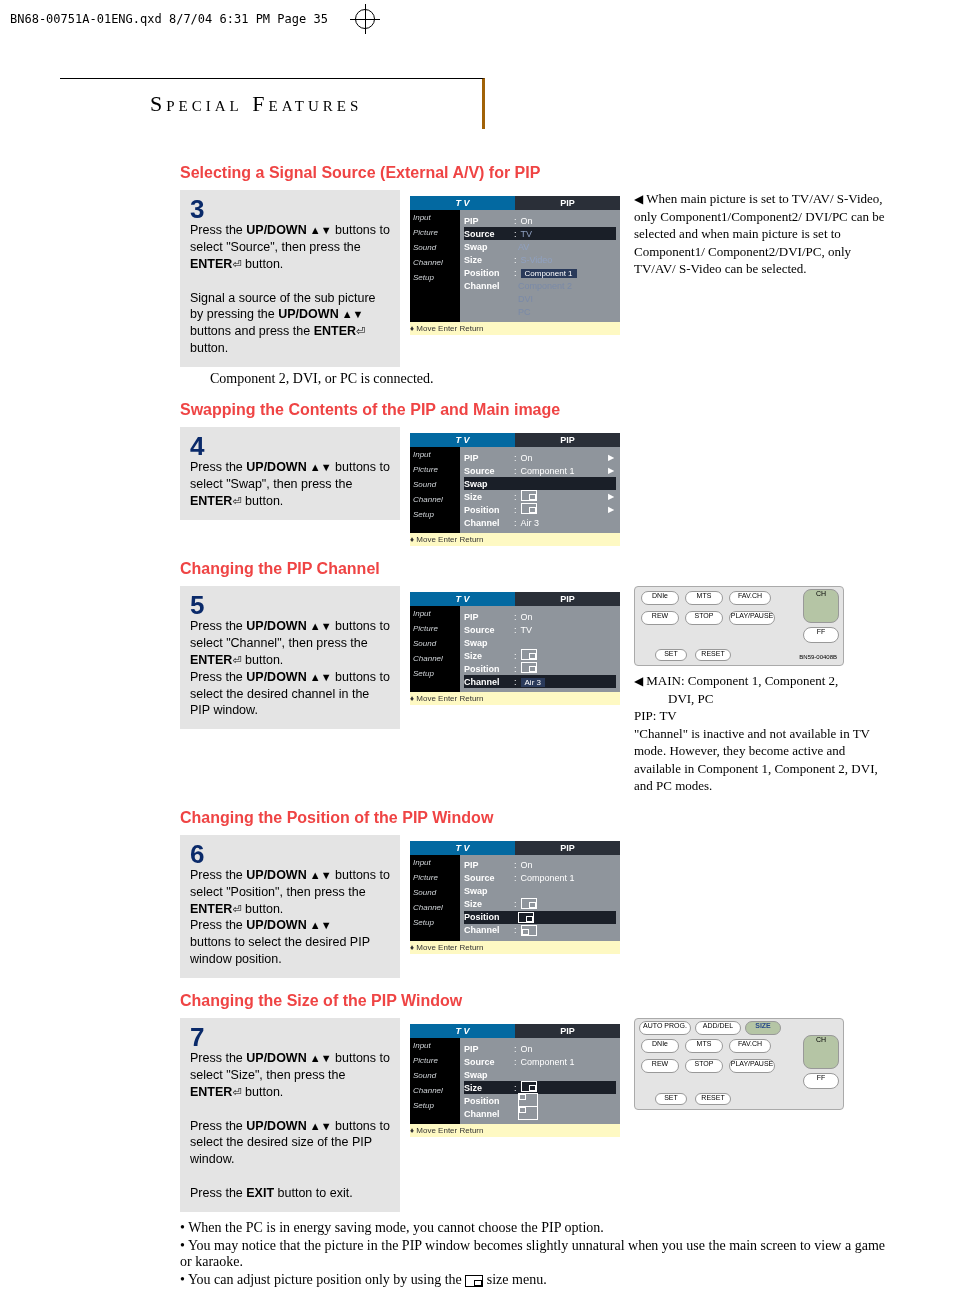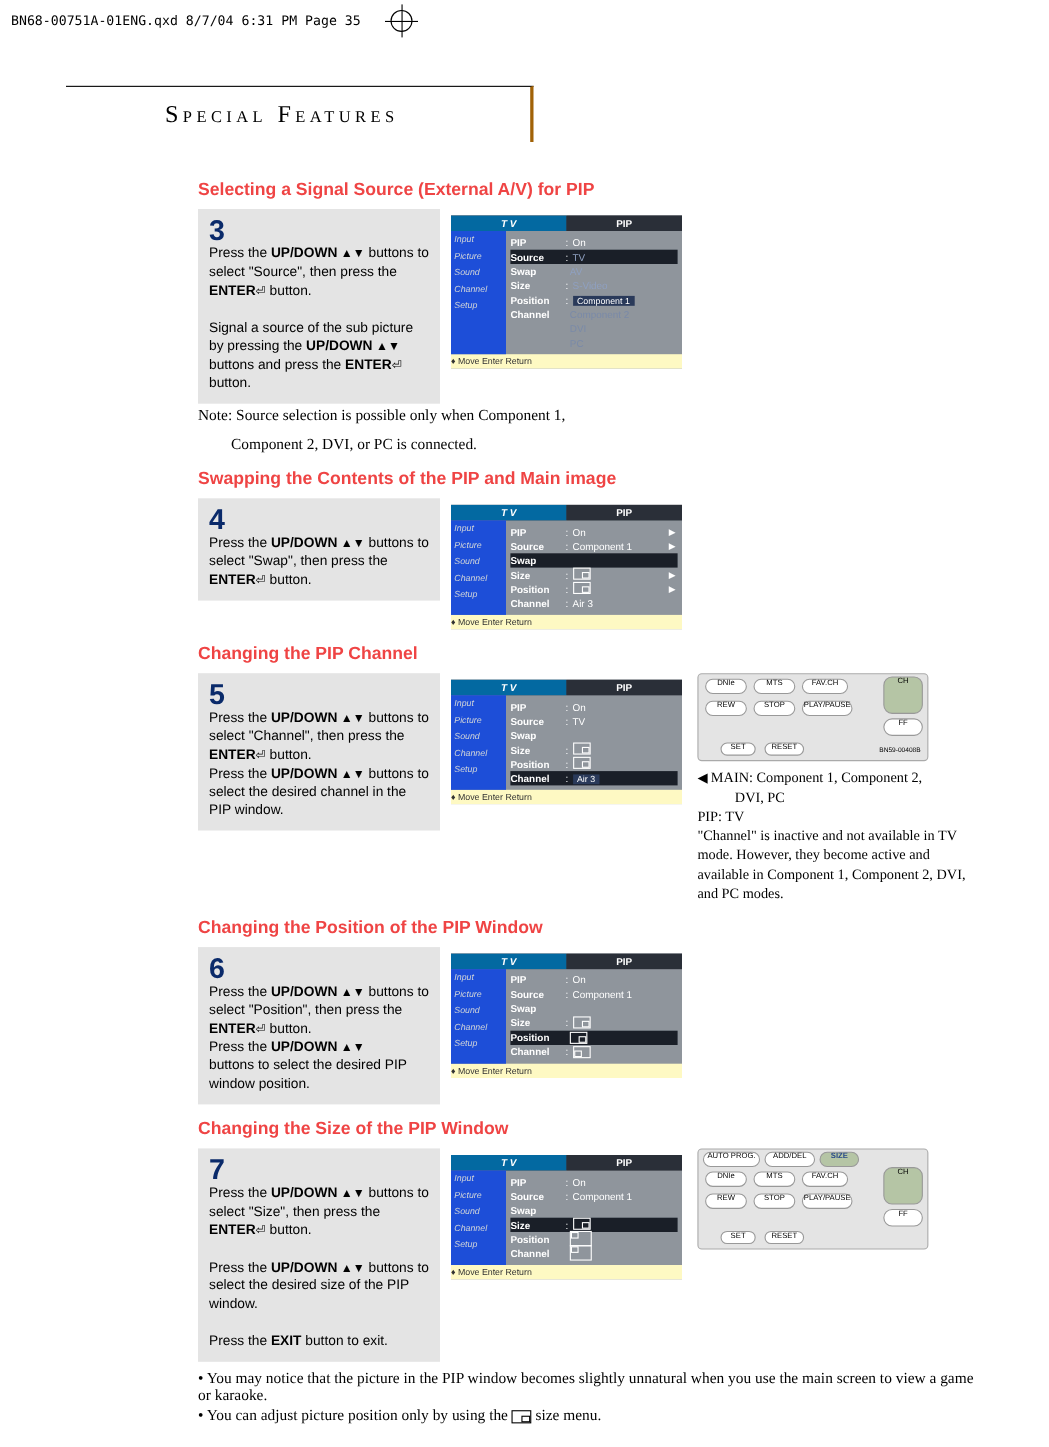--- a/index.html
+++ b/index.html
@@ -104,21 +104,21 @@
   .osd-title div {
     flex: 1;
     text-align: center;
     padding: 2px 0;
   }
   .osd-title .tv { background: #0369a1; font-style: italic; font-weight: bold; }
   .osd-title .pip { background: #2a2f38; color: #fff; font-weight: bold; }
   .osd-body { display: flex; min-height: 85px; }
   .osd-side {
     flex: 0 0 50px;
-    background: #1d4ed8;
+    background: #000000;
     font-size: 8px;
     color: #d0d4d8;
   }
   .osd-side div { padding: 3px 3px; font-style: italic; }
   .osd-main { flex: 1; padding: 4px 4px; }
   .osd-row { display: flex; align-items: center; height: 13px; }
   .osd-row .lab { flex: 0 0 50px; font-weight: bold; }
   .osd-row .val { flex: 1; text-align: left; padding-left: 4px; }
   .osd-row .arrow { flex: 0 0 8px; font-size: 8px; }
   .osd-row.highlight { background: #1a1f28; color: #fff; }
@@ -272,22 +272,24 @@
                 <span class="val"><span style="color:#7a8aa8">DVI</span></span>
               </div>
             <div class="osd-row">
                 <span class="lab"></span>
                 <span class="val"><span style="color:#7a8aa8">PC</span></span>
               </div>
           </div>
         </div>
         <div class="osd-foot">♦ <span>Move      Enter      Return</span></div>
       </div>
+      <div class="sidecol">
+        <span class="carets">◀ </span><span>When main picture is set to TV/AV/ S-Video, only Component1/Component2/ DVI/PC can be selected and when main picture is set to Component1/ Component2/DVI/PC, only TV/AV/ S-Video can be selected.</span>
+      </div>
     </div>
-    <div class="note">Note: Source selection is possible only when Component 1,</div>
     <div class="note2">Component 2, DVI, or PC is connected.</div>
 
     <h2 class="sect">Swapping the Contents of the PIP and Main image</h2>
     <div class="row">
       <div class="step">
         <div class="step-num">4</div>
         <span>Press the </span><b>UP/DOWN</b><span class="glyph"> ▲▼</span>
         <span> buttons to select "Swap", then press the </span><b>ENTER</b><span class="glyph">⏎</span>
         <span> button.</span>
       </div>
@@ -552,18 +554,19 @@
           <div class="btn" style="top:40px;left:50px;width:36px;height:12px">STOP</div>
           <div class="btn" style="top:40px;left:94px;width:44px;height:12px">PLAY/PAUSE</div>
           <div class="btn" style="top:54px;right:4px;width:34px;height:14px">FF</div>
           <div class="btn" style="bottom:4px;left:20px;width:30px;height:10px;border-radius:6px">SET</div>
           <div class="btn" style="bottom:4px;left:60px;width:34px;height:10px;border-radius:6px">RESET</div>
         </div>
       </div>
     </div>
 
     <div class="bullets">
+      <div>• When the PC is in energy saving mode, you cannot choose the PIP option.</div>
       <div>• You may notice that the picture in the PIP window becomes slightly unnatural when you use the main screen to view a game or karaoke.</div>
       <div><span>• You can adjust picture position only by using the </span><span class="sizebox"></span><span> size menu.</span></div>
     </div>
 
   </div>
 </div>
 
 </body></html>

